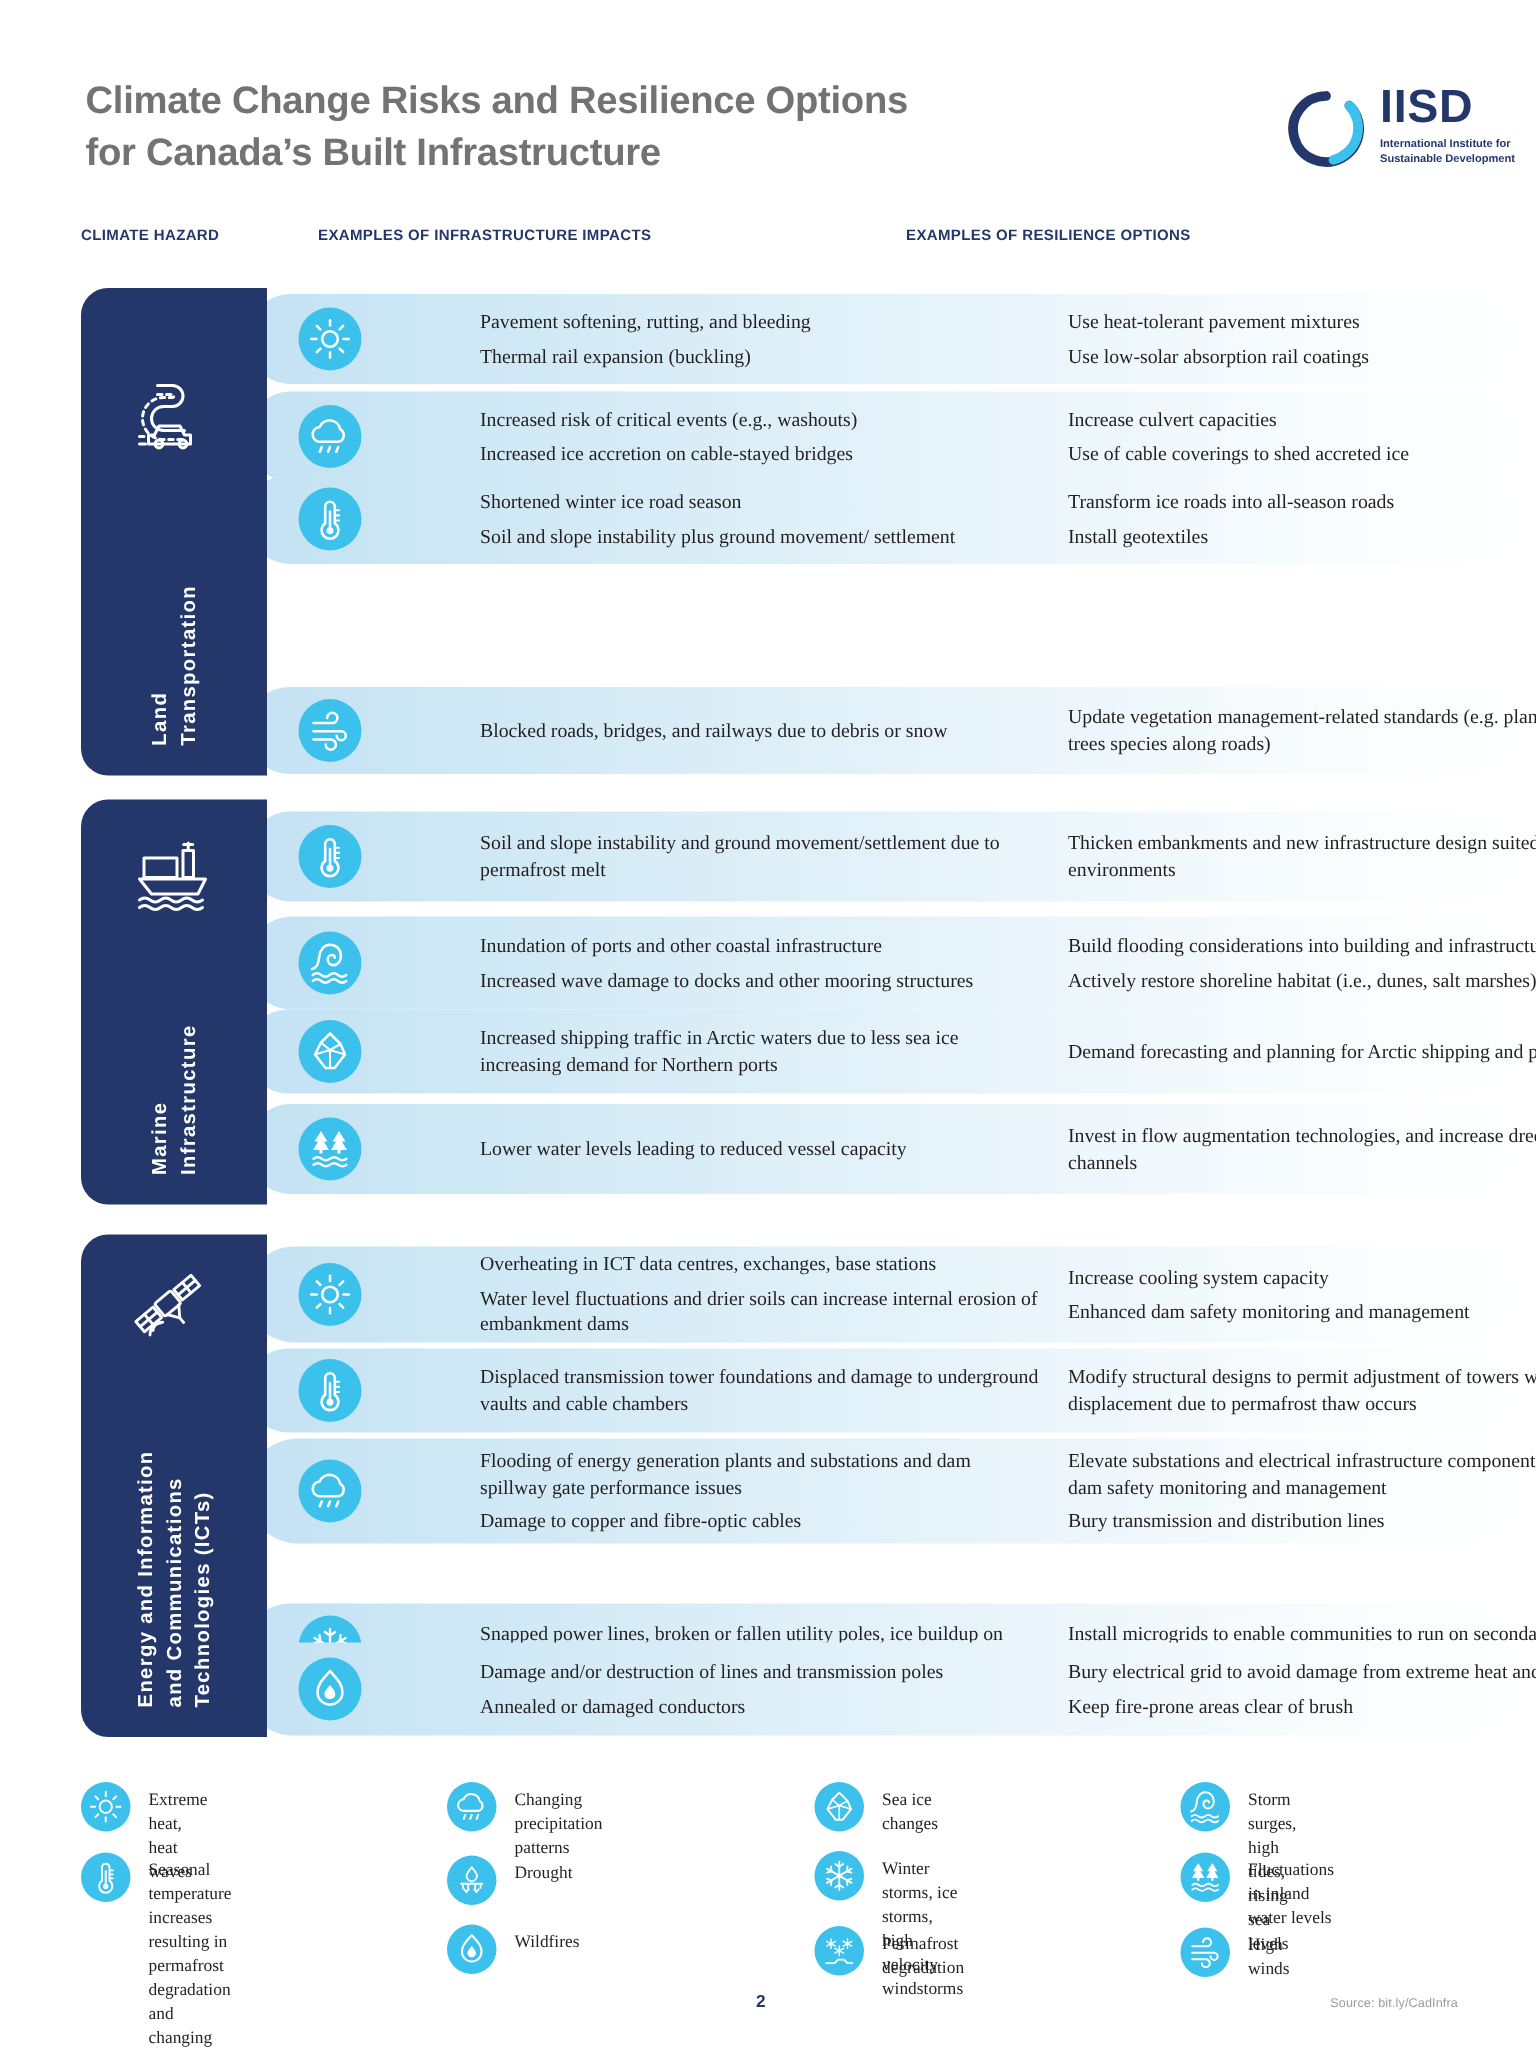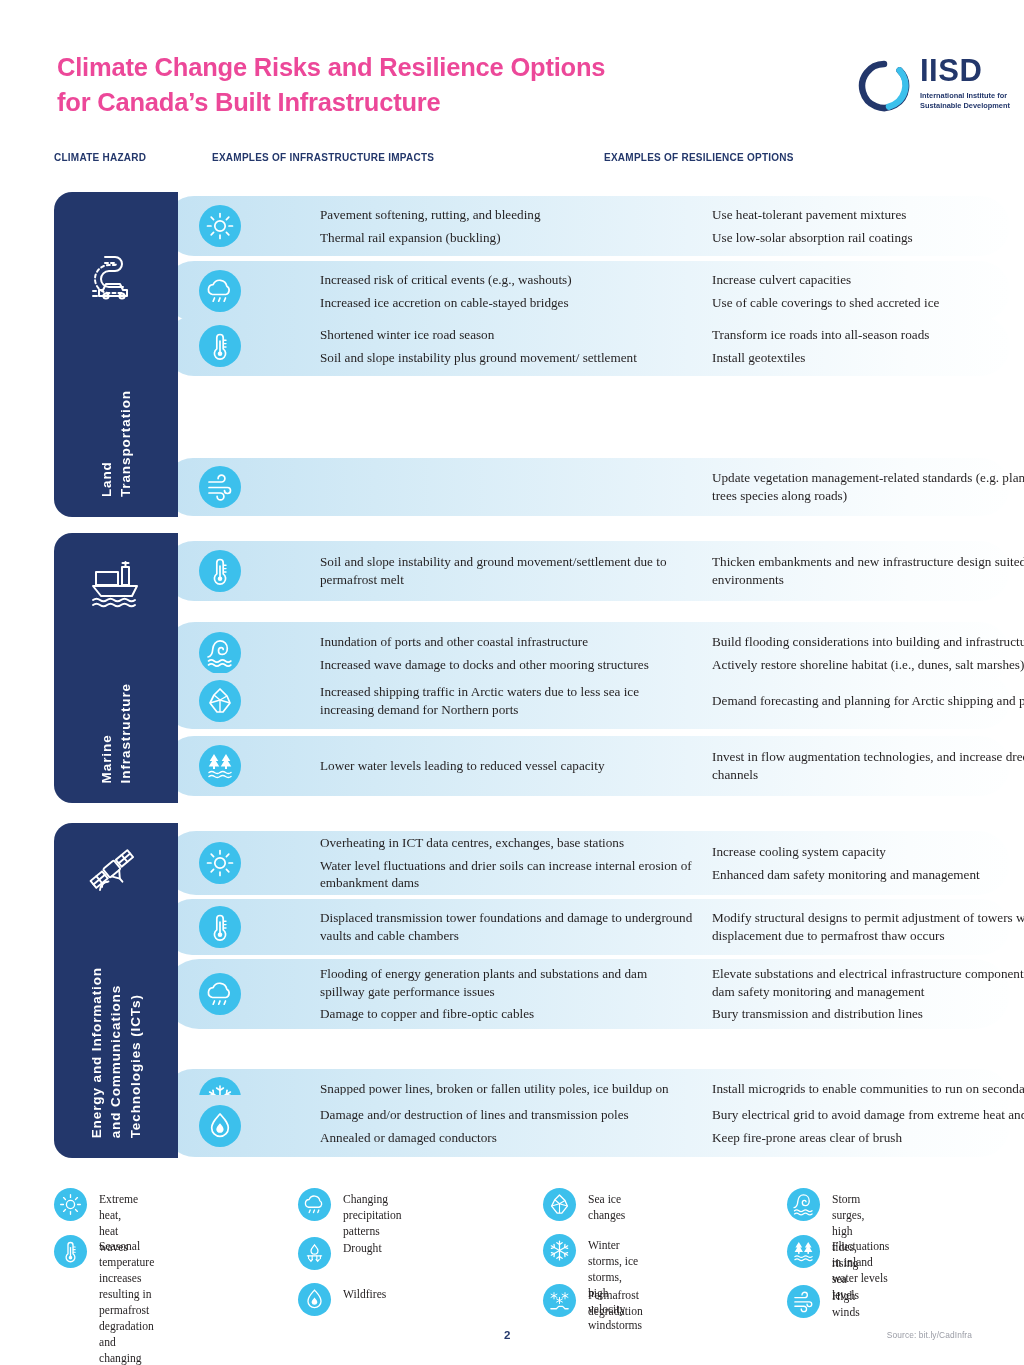--- a/index.html
+++ b/index.html
@@ -8,21 +8,21 @@
     background: #ffffff;
     font-family: "Liberation Sans", sans-serif;
     overflow: hidden;
   }
   .page { position: relative; width: 1024px; height: 1365px; background: #fff; }
 
   
   .header { position: absolute; left: 0; top: 0; width: 1024px; height: 140px; }
   .title {
     position: absolute; left: 57px; top: 50px; width: 680px;
-    font-size: 25.5px; font-weight: bold; color: #ec4899;
+    font-size: 25.5px; font-weight: bold; color: #737373;
     line-height: 1.38; letter-spacing: -0.2px;
   }
   .title .l2 { display: block; }
 
   
   .logo { position: absolute; left: 856px; top: 55px; width: 165px; height: 70px; }
   .logo-mark { position: absolute; left: 0; top: 3px; width: 56px; height: 56px; }
   .logo-text { position: absolute; left: 64px; top: 0px; width: 105px; }
   .logo-iisd { font-size: 31px; font-weight: bold; color: #23376B; letter-spacing: 0.5px; line-height: 1; }
   .logo-sub { font-size: 7.4px; font-weight: bold; color: #23376B; line-height: 1.32; margin-top: 5px; }
@@ -222,20 +222,23 @@
         <div class="row" style="top: 266px; height: 58px;">
           <div class="row-icon">
             <svg viewBox="0 0 42 42">
               <g fill="none" stroke="#fff" stroke-width="1.7" stroke-linecap="round">
                 <path d="M10 16 h12.5 a3.4 3.4 0 1 0 -3.4 -3.4"></path>
                 <path d="M10 21.5 h18.5 a3 3 0 1 1 -3 3"></path>
                 <path d="M10 27 h11.5 a3.4 3.4 0 1 1 -3.4 3.4"></path>
               </g>
             </svg>
           </div>
+          <div class="cell c-impact">
+            <p>Blocked roads, bridges, and railways due to debris or snow</p>
+          </div>
           <div class="cell c-option">
             <p>Update vegetation management-related standards (e.g. plant different trees species along roads)</p>
           </div>
         </div>
       </div>
       <div class="section" style="top: 533px; height: 270px;">
         <div class="sidebar">
           <div class="sidebar-icon" style="top: 20px;"><svg viewBox="0 0 62 62">
               <g fill="none" stroke="#fff" stroke-width="2" stroke-linecap="round" stroke-linejoin="round">
                 <rect x="11" y="19" width="22" height="13"></rect>
@@ -263,21 +266,21 @@
               </g>
             </svg>
           </div>
           <div class="cell c-impact">
             <p>Soil and slope instability and ground movement/settlement due to permafrost melt</p>
           </div>
           <div class="cell c-option">
             <p>Thicken embankments and new infrastructure design suited to permafrost environments</p>
           </div>
         </div>
-        <div class="row" style="top: 89px; height: 62px;">
+        <div class="row" style="top: 78px; height: 62px;">
           <div class="row-icon">
             <svg viewBox="0 0 42 42">
               <path d="M9 25 c3.5 -0.5 4.5 -4.5 4.8 -8 c0.4 -4.6 3.2 -8.2 7.2 -8.2 c4.3 0 7.3 3.3 7.3 7.6 c0 3.4 -2.1 6 -4.9 6 c-2.3 0 -3.9 -1.6 -3.9 -3.7 c0 -1.8 1.2 -3 2.7 -3 c1.2 0 2 0.8 2 1.8" fill="none" stroke="#fff" stroke-width="1.7" stroke-linecap="round"></path>
               <g stroke="#fff" stroke-width="1.6" stroke-linecap="round" fill="none">
                 <path d="M9.5 29 q2.8 -2.2 5.6 0 t5.6 0 t5.6 0 t5.6 0"></path>
                 <path d="M9.5 33 q2.8 -2.2 5.6 0 t5.6 0 t5.6 0 t5.6 0"></path>
               </g>
             </svg>
           </div>
           <div class="cell c-impact">

